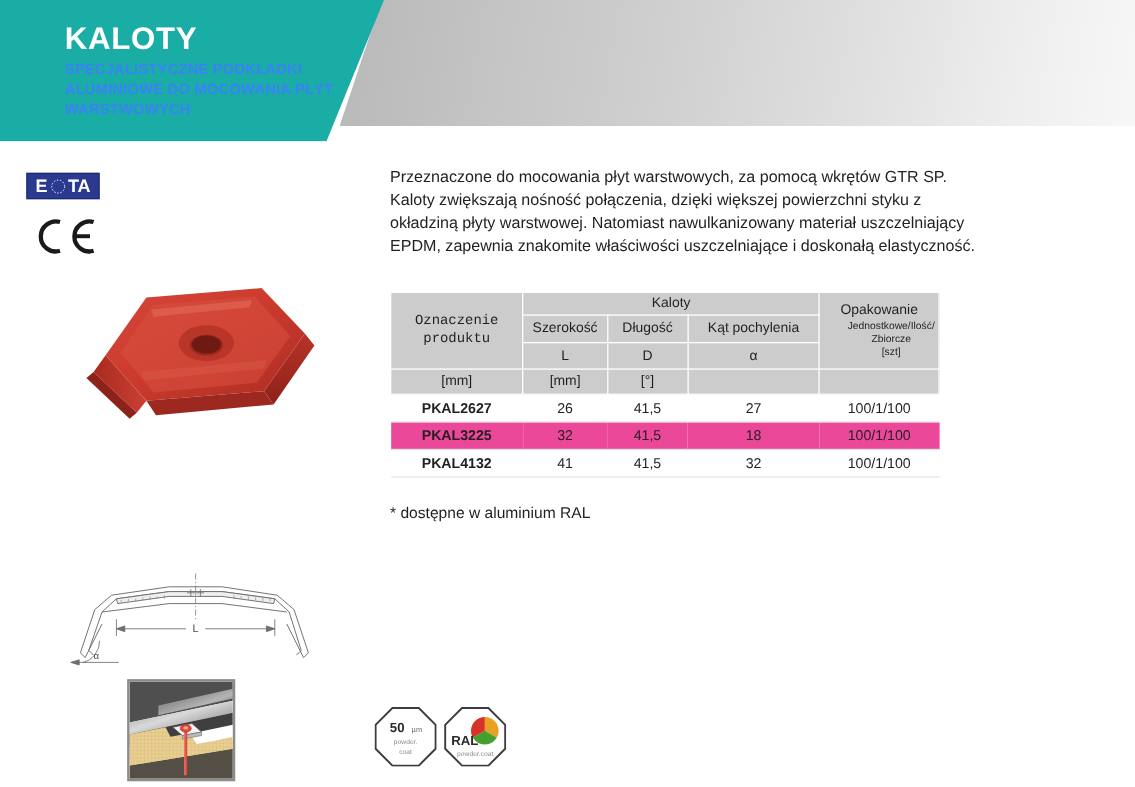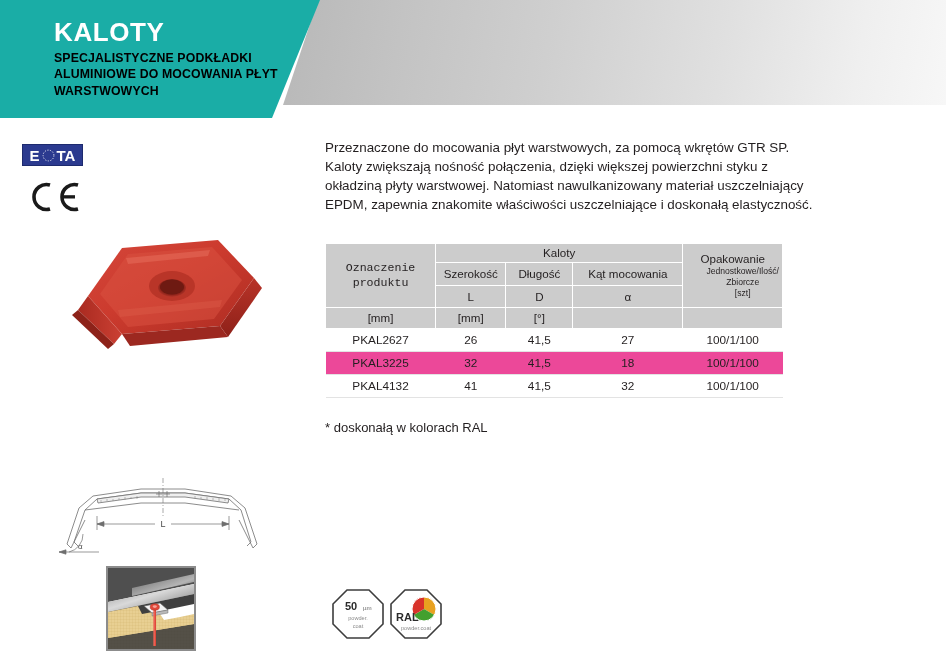--- a/index.html
+++ b/index.html
@@ -27,21 +27,21 @@
     clip-path: polygon(0 0, 320px 0, 272px 118px, 0 118px);
   }
   #header-title {
     position:absolute; left:54px; top:18px;
     font-size:26px; font-weight:bold; letter-spacing:.6px;
     color:#ffffff; line-height:1.1;
   }
   #header-subtitle {
     position:absolute; left:54px; top:50px; width:230px;
     font-size:12.3px; font-weight:bold; letter-spacing:.15px;
-    color:#000000; line-height:1.33; text-transform:uppercase;
+    color:#3b82f6; line-height:1.33; text-transform:uppercase;
   }
   #header-tagline {
     position:absolute; left:339px; top:48px; width:560px;
     font-size:13.4px; color:#3a3a3a; line-height:1.3;
   }
 
   
   #eta-logo {
     position:absolute; left:22px; top:144px;
     width:61px; height:22px;
@@ -84,29 +84,29 @@
   #spec-table .hd-prod { width:116px;font-family:Liberation Mono, monospace; }
   #spec-table .hd-pack { width:95px; }
   #spec-table .pack-sub { font-size:8.6px; line-height:1.28; display:block;margin-left:20px; }
   #spec-table .row-cell {
     border:none;
     border-bottom:1px solid #e3e3e3;
     background:#ffffff; height:23px;
     font-size:11.8px;
   }
   #spec-table .row-alt .row-cell { background:#ec4899; }
-  #spec-table .pn { font-weight:normal; }
+  #spec-table .pn { font-weight:bold; }
 
   #footnote {
     position:absolute; left:325px; top:420px;
     font-size:13px; color:#231f20;
   }
 
   
-  #badges { position:absolute; left:332px; top:589px; width:125px; height:52px; }
+  #badges { position:absolute; left:312px; top:589px; width:125px; height:52px; }
   .badge { position:absolute; top:0; width:52px; height:50px; }
   #badge-50um { left:0; }
   #badge-ral  { left:58px; }
   .badge-t1 { font-size:11px; font-weight:bold; fill:#2b2b2b; }
   .badge-t2 { font-size:6.2px; fill:#6b6b6b; }
   .badge-t3 { font-size:5.6px; fill:#8a8a8a; }
 </style>
 </head>
 <body>
 
@@ -180,21 +180,21 @@
       <td class="hd hd-pack" rowspan="3">
         <span>Opakowanie</span>
         <span class="pack-sub">Jednostkowe/Ilość/</span>
         <span class="pack-sub">Zbiorcze</span>
         <span class="pack-sub">[szt]</span>
       </td>
     </tr>
     <tr>
       <td class="hd" style="width:72px;height:23px">Szerokość</td>
       <td class="hd" style="width:70px">Długość</td>
-      <td class="hd" style="width:118px">Kąt mocowania</td>
+      <td class="hd" style="width:118px">Kąt pochylenia</td>
     </tr>
     <tr>
       <td class="hd" style="height:22px">L</td>
       <td class="hd">D</td>
       <td class="hd">α</td>
     </tr>
     <tr>
       <td class="hd" style="height:21px">[mm]</td>
       <td class="hd">[mm]</td>
       <td class="hd">[°]</td>
@@ -221,21 +221,21 @@
       <td class="row-cell">41</td>
       <td class="row-cell">41,5</td>
       <td class="row-cell">32</td>
       <td class="row-cell">100/1/100</td>
     </tr>
   </tbody>
 </table>
 
 <div style="position:absolute;left:325px;top:138px;width:500px;font-size:13.4px;line-height:1.42;color:#231f20;">Przeznaczone do mocowania płyt warstwowych, za pomocą wkrętów GTR SP. Kaloty zwiększają nośność połączenia, dzięki większej powierzchni styku z okładziną płyty warstwowej. Natomiast nawulkanizowany materiał uszczelniający EPDM, zapewnia znakomite właściwości uszczelniające i doskonałą elastyczność.</div>
 
-<div id="footnote">* doskonałą w kolorach RAL</div>
+<div id="footnote">* dostępne w aluminium RAL</div>
 
 <svg id="tech-drawing" viewBox="0 0 215 85">
   <g fill="none" stroke="#6e6e6e" stroke-width="0.8">
 
     <path d="M12 72 L24 36 L38 24 L86 17 L130 17 L176 24 L190 36 L202 72"></path>
 
     <path d="M19 70 L30 38 L42 27 L86 21 L130 21 L174 27 L186 38 L196 70"></path>
 
     <path d="M12 72 L16 76 L30 48"></path>
     <path d="M19 70 L23 74"></path>

